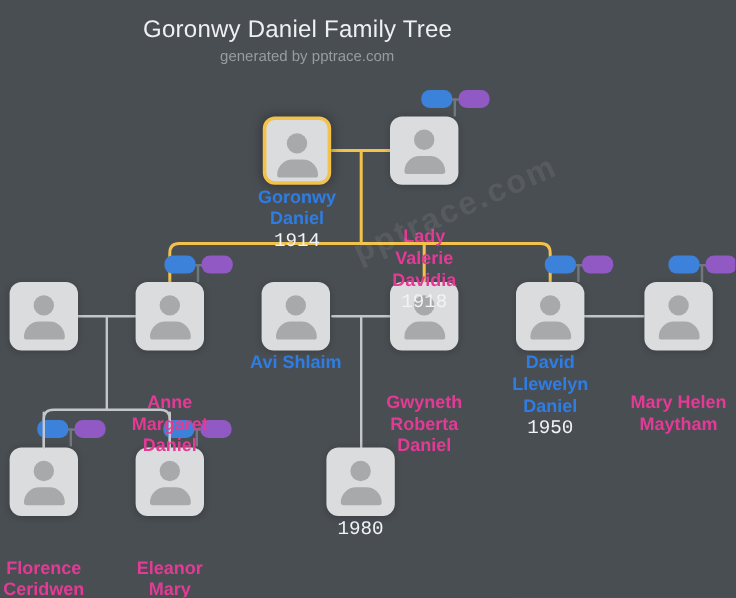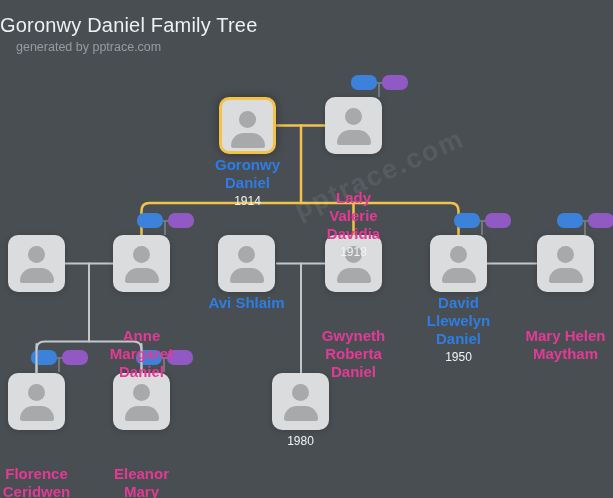--- a/index.html
+++ b/index.html
@@ -8,21 +8,21 @@
     --highlight:#f2c24a; --line:#c3c7cb; --line_dark:#70777e;
     --node_male:#3d82da; --node_female:#9159c4;
     --title:#eef0f1; --subtitle:#969ca1;
   }
   html,body{margin:0;padding:0;background:var(--background);}
   #canvas{
     position:relative;width:613px;height:498px;overflow:hidden;
     background:var(--background);
     font-family:"Liberation Sans","DejaVu Sans",sans-serif;
   }
-  .hdr{position:absolute;top:14px;left:0;width:496px;text-align:left;z-index:1;}
+  .hdr{position:absolute;top:14px;left:0;width:496px;text-align:center;z-index:1;}
   .title{color:var(--title);font-size:20px;font-weight:500;letter-spacing:.2px;}
   .subtitle{color:var(--subtitle);font-size:12.5px;margin-top:3px;padding-left:16px;}
 
   svg.wires{position:absolute;left:0;top:0;z-index:1;}
   svg.wires-over{position:absolute;left:0;top:0;z-index:3;}
   path{fill:none;stroke-linecap:round;}
   .y{stroke:var(--highlight);stroke-width:2.5;}
   .g{stroke:var(--line);stroke-width:2;}
 
   .node{position:absolute;width:57px;}
@@ -41,21 +41,21 @@
     content:"";position:absolute;left:50%;top:33px;width:34px;height:15px;margin-left:-17px;
     border-radius:17px 17px 3px 3px;background:var(--silhouette);
   }
   .plabel{
     position:absolute;top:59px;left:50%;transform:translateX(-50%);
     width:124px;text-align:center;z-index:4;line-height:18px;
   }
   .pname{font-size:15px;font-weight:bold;white-space:pre-line;}
   .male .pname{color:var(--male);}
   .female .pname{color:var(--female);margin-top:33px;}
-  .pyear{font-size:12px;font-weight:400;color:var(--year);}
+  .pyear{font-size:16px;font-weight:400;color:var(--year);font-family:Liberation Mono, monospace;}
 
   .ind{position:absolute;width:57px;height:15px;z-index:2;}
   .ind-link{position:absolute;left:24px;top:6.5px;width:9px;height:2px;background:var(--line_dark);}
   .ind-stub{position:absolute;left:26.5px;top:7px;width:2px;height:15px;background:var(--line_dark);}
   .ind-b,.ind-p{position:absolute;top:0;width:26px;height:15px;border-radius:7px;}
   .ind-b{left:0;background:var(--node_male);}
   .ind-p{left:31px;background:var(--node_female);}
 
   .watermark{
     position:absolute;left:296px;top:196px;z-index:6;pointer-events:none;

